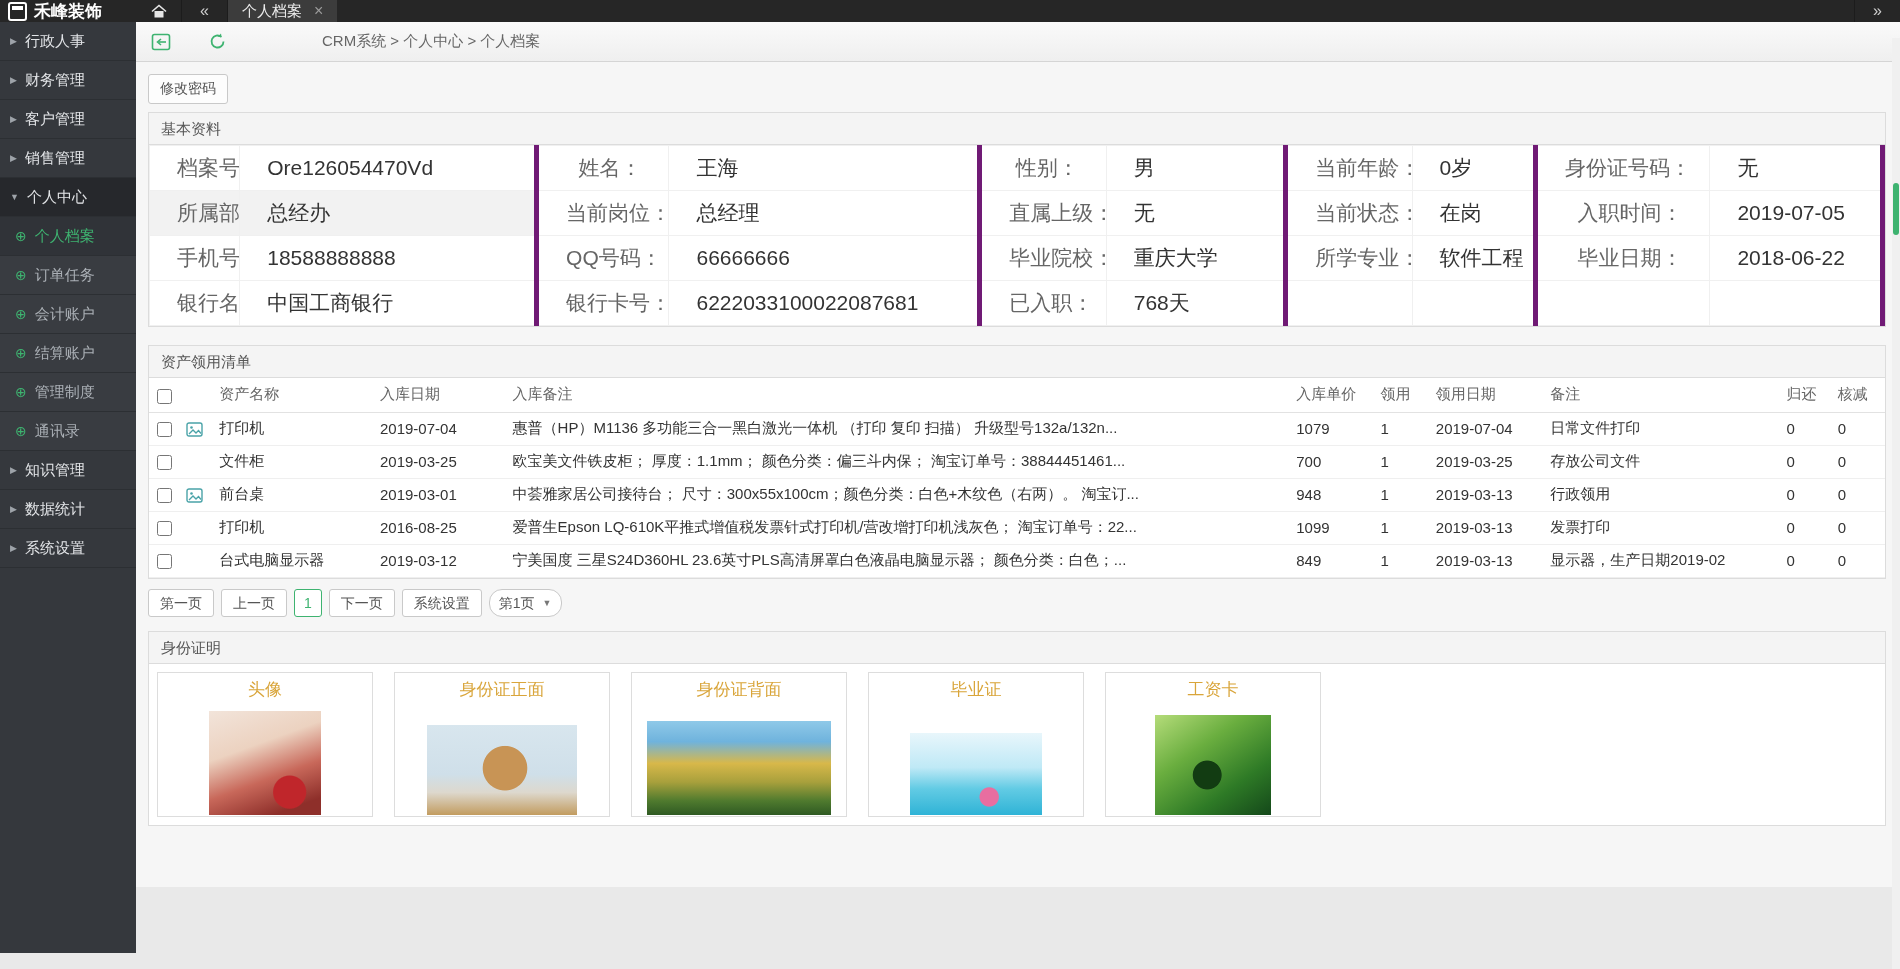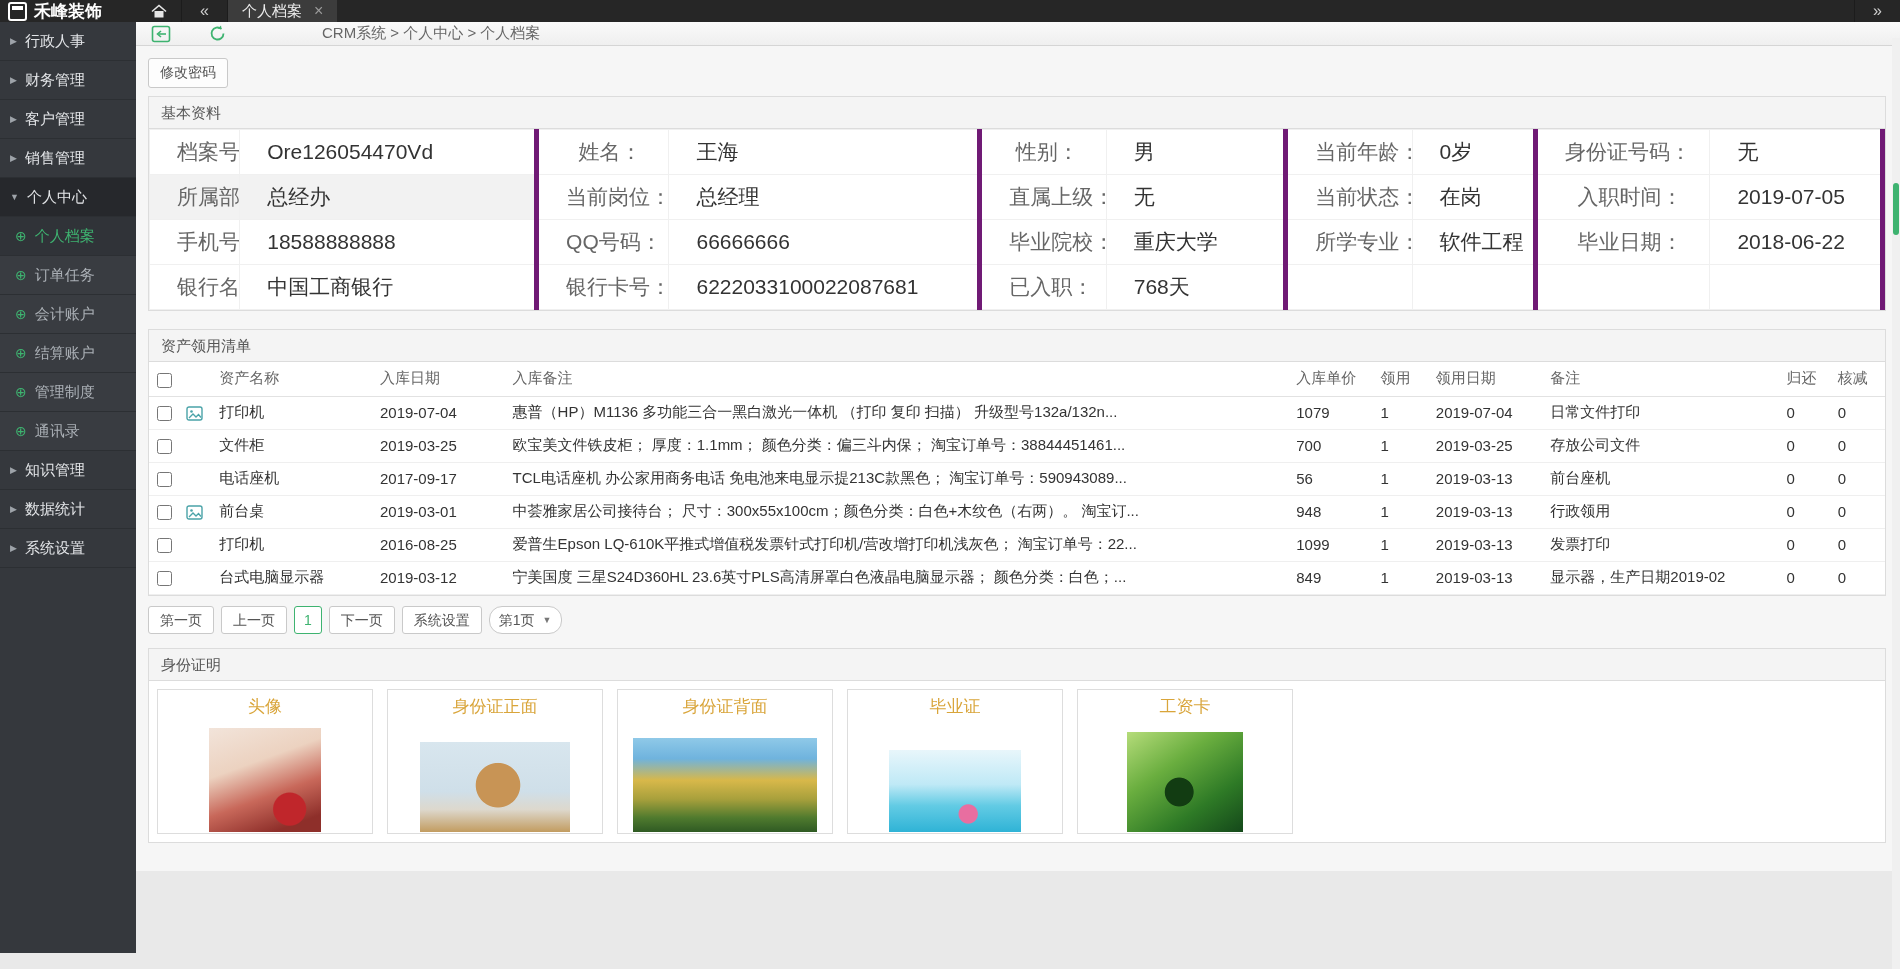--- a/index.html
+++ b/index.html
@@ -23,21 +23,21 @@
   .sidebar{width:136px;background:#35383d;flex-shrink:0;}
   .side-group{height:39px;display:flex;align-items:center;gap:8px;padding-left:10px;font-size:15px;color:#e3e5e8;border-bottom:1px solid #2c2f33;cursor:pointer;}
   .side-group .side-arrow{font-size:9px;color:#9ea3a9;}
   .side-group.open{background:#26282c;}
   .side-sub{height:39px;display:flex;align-items:center;gap:8px;padding-left:15px;font-size:15px;color:#abb0b6;border-bottom:1px solid #2c2f33;background:#393c41;cursor:pointer;}
   .side-sub .bullet{color:#3eb370;font-size:14px;line-height:1;}
   .side-sub.active{color:#3eb370;background:#303338;}
 
   
   .content{flex:1;display:flex;flex-direction:column;background:#e9e9e9;min-width:0;}
-  .toolbar{height:24px;background:linear-gradient(#fafafa,#efefef);border-bottom:1px solid #d5d5d5;display:flex;align-items:center;padding-left:10px;gap:26px;flex-shrink:0;}
+  .toolbar{height:40px;background:linear-gradient(#fafafa,#efefef);border-bottom:1px solid #d5d5d5;display:flex;align-items:center;padding-left:10px;gap:26px;flex-shrink:0;}
   .tool-btn{width:30px;height:28px;display:flex;align-items:center;justify-content:center;border-radius:3px;cursor:pointer;}
   .breadcrumb{margin-left:64px;color:#666;font-size:15px;}
   .content-inner{background:#f6f6f6;padding:12px 14px 0 12px;height:825px;}
 
   .btn-pwd{display:inline-block;padding:5px 11px;background:#fdfdfd;border:1px solid #c9c9c9;border-radius:3px;font-size:14px;color:#555;cursor:pointer;margin-bottom:8px;}
 
   .panel{border:1px solid #dcdcdc;background:#fff;}
   .panel-header{height:32px;line-height:31px;padding-left:12px;background:#f4f4f4;border-bottom:1px solid #dcdcdc;color:#555;font-size:15px;}
 
   table{border-collapse:collapse;width:100%;table-layout:fixed;background:#fff;}
@@ -54,21 +54,21 @@
   .assets input[type=checkbox]{width:15px;height:15px;cursor:pointer;vertical-align:middle;}
   .img-ic{display:inline-block;vertical-align:middle;}
 
   .pagination{display:flex;gap:7px;margin-top:10px;align-items:center;}
   .page-btn{padding:5px 11px;border:1px solid #c9c9c9;background:#fff;border-radius:3px;font-size:14px;color:#555;cursor:pointer;line-height:1.2;}
   .page-btn.active{border-color:#3eb370;color:#3eb370;padding:5px 9px;}
   .page-select{display:flex;align-items:center;gap:8px;padding:5px 9px;border:1px solid #c9c9c9;background:#fff;border-radius:13px;font-size:14px;color:#555;cursor:pointer;line-height:1.2;}
   .page-select .dd{font-size:9px;color:#777;}
 
   .panel.ident{margin-top:14px;}
-  .cards{display:flex;gap:14px;padding:8px;background:#fff;}
+  .cards{display:flex;gap:21px;padding:8px;background:#fff;}
   .card{width:216px;height:145px;border:1px solid #ddd;background:#fff;display:flex;flex-direction:column;align-items:center;overflow:hidden;}
   .card-title{color:#d9a53a;font-size:17px;margin-top:5px;}
   .photo{margin-top:auto;margin-bottom:1px;cursor:pointer;}
   .photo-1{width:112px;height:104px;background:
     radial-gradient(circle at 72% 78%, #c0262b 0 14%, rgba(0,0,0,0) 15%),
     linear-gradient(160deg,#f2e4da 0%,#ecd2c0 35%,#c8685a 62%,#8e2f2a 88%);}
   .photo-2{width:150px;height:90px;background:
     radial-gradient(circle at 52% 48%, #c89455 0 24%, rgba(0,0,0,0) 25%),
     linear-gradient(180deg,#d8e6ee 0%,#cfdfe9 55%,#ddd8cd 75%,#c29c60 100%);}
   .photo-3{width:184px;height:94px;background:linear-gradient(180deg,#8fc9e8 0%,#6fb3dd 22%,#d8b84a 45%,#a8a03c 65%,#4f7a2e 85%,#2f5a23 100%);}
@@ -318,33 +318,20 @@
               <td>欧宝美文件铁皮柜； 厚度：1.1mm； 颜色分类：偏三斗内保； 淘宝订单号：38844451461...</td>
               <td>700</td>
               <td>1</td>
               <td>2019-03-25</td>
               <td>存放公司文件</td>
               <td>0</td>
               <td>0</td>
             </tr>
             <tr>
               <td class="ck"><input type="checkbox" style=""></td>
-              <td></td>
-              <td>电话座机</td>
-              <td>2017-09-17</td>
-              <td>TCL电话座机 办公家用商务电话 免电池来电显示提213C款黑色； 淘宝订单号：590943089...</td>
-              <td>56</td>
-              <td>1</td>
-              <td>2019-03-13</td>
-              <td>前台座机</td>
-              <td>0</td>
-              <td>0</td>
-            </tr>
-            <tr>
-              <td class="ck"><input type="checkbox" style=""></td>
               <td><svg class="img-ic" width="17" height="15" viewBox="0 0 17 15">
                       <rect x="1" y="1" width="15" height="13" rx="2" fill="none" stroke="#4aa3a8" stroke-width="1.4"></rect>
                       <circle cx="5.5" cy="5.5" r="1.3" fill="#4aa3a8"></circle>
                       <path d="M3 12 L7 8 L10 11 L12.5 8.5 L15 11.5" fill="none" stroke="#4aa3a8" stroke-width="1.3"></path>
                     </svg></td>
               <td>前台桌</td>
               <td>2019-03-01</td>
               <td>中荟雅家居公司接待台； 尺寸：300x55x100cm；颜色分类：白色+木纹色（右两）。 淘宝订...</td>
               <td>948</td>
               <td>1</td>

